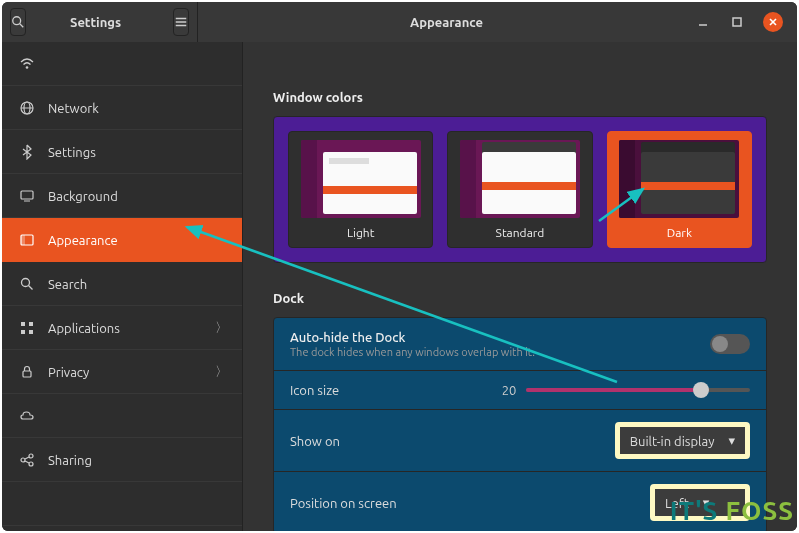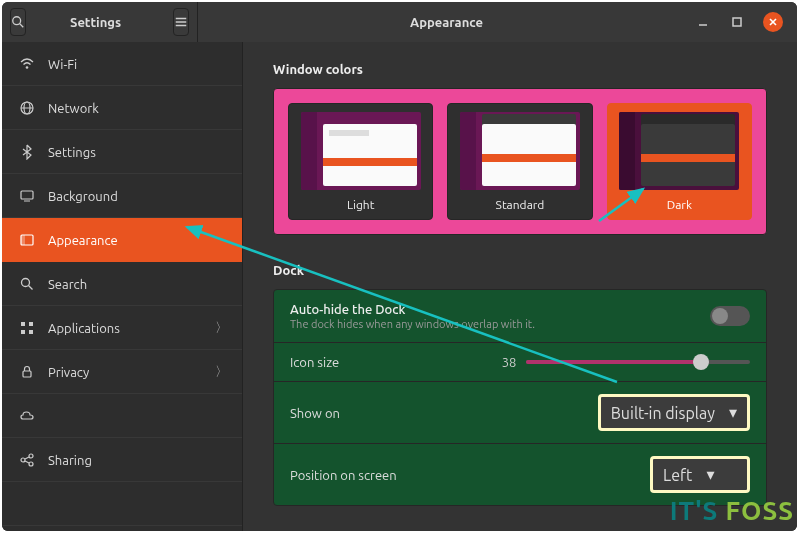--- a/index.html
+++ b/index.html
@@ -14,53 +14,53 @@
 .win-ctrl { width: 16px; height: 16px; display: flex; align-items: center; justify-content: center; cursor: pointer; color: #ccc; }
 .close-btn { width: 20px; height: 20px; background: #e95420; border-radius: 50%; display: flex; align-items: center; justify-content: center; color: #fff; cursor: pointer; }
 .body { flex: 1; display: flex; min-height: 0; }
 .sidebar { width: 241px; background: #2d2d2d; border-right: 1px solid #222; overflow-y: auto; }
 .side-item { height: 44px; display: flex; align-items: center; padding: 0 14px; color: #ddd; font-size: 13px; cursor: pointer; border-bottom: 1px solid #383838; }
 .side-item.selected { background: #e95420; color: #fff; border-bottom-color: transparent; }
 .side-icon { width: 22px; display: flex; align-items: center; justify-content: center; color: inherit; }
 .side-label { flex: 1; margin-left: 10px; }
 .side-chev { color: #aaa; }
 .content { flex: 1; background: #333333; overflow-y: auto; padding: 20px 30px; color: #ddd; font-size: 13px; }
-.section-title { font-weight: bold; margin-bottom: 12px; color: #eee; }
-.theme-row { display: flex; gap: 14px; padding: 14px; border: 1px solid #262626; border-radius: 4px; background: #ec4899; margin-bottom: 28px; text-align: right; }
+.section-title { font-weight: bold; margin-bottom: 12px; color: #eee; margin-top: 28px; }
+.theme-row { display: flex; gap: 14px; padding: 14px; border: 1px solid #262626; border-radius: 4px; background: #4c1d95; margin-bottom: 28px; text-align: right; }
 .theme-card { flex: 1; background: #2f2f2f; border: 1px solid #262626; border-radius: 4px; padding: 8px; display: flex; flex-direction: column; align-items: center; cursor: pointer; }
 .theme-card.selected { background: #e95420; border-color: #e95420; }
 .theme-thumb { width: 120px; height: 78px; border-radius: 2px; position: relative; overflow: hidden; }
 .theme-label { margin-top: 8px; font-size: 12px; color: #eee; }
 .theme-card.selected .theme-label { color: #fff; }
 .thumb-light { background: linear-gradient(#6a1755, #6a1755); }
 .thumb-light::before { content: ""; position: absolute; left: 0; top: 0; bottom: 0; width: 16px; background: #58124a; }
 .thumb-light .win { position: absolute; left: 22px; top: 12px; right: 4px; bottom: 4px; background: #fafafa; border-radius: 2px; }
 .thumb-light .win::before { content: ""; position: absolute; left: 6px; top: 6px; width: 40px; height: 6px; background: #ddd; }
 .thumb-light .win::after { content: ""; position: absolute; left: 0; right: 0; top: 34px; height: 8px; background: #e95420; }
 .thumb-std { background: #6a1755; }
 .thumb-std::before { content: ""; position: absolute; left: 0; top: 0; bottom: 0; width: 16px; background: #58124a; }
 .thumb-std .win { position: absolute; left: 22px; top: 12px; right: 4px; bottom: 4px; background: #fafafa; border-radius: 2px; }
 .thumb-std .win-top { position: absolute; left: 22px; top: 2px; right: 4px; height: 12px; background: #3a3a3a; border-radius: 2px 2px 0 0; }
 .thumb-std .win::after { content: ""; position: absolute; left: 0; right: 0; top: 30px; height: 8px; background: #e95420; }
 .thumb-dark { background: #4a0f3c; }
 .thumb-dark::before { content: ""; position: absolute; left: 0; top: 0; bottom: 0; width: 16px; background: #3a0b30; }
 .thumb-dark .win { position: absolute; left: 22px; top: 12px; right: 4px; bottom: 4px; background: #3a3a3a; border-radius: 2px; }
 .thumb-dark .win-top { position: absolute; left: 22px; top: 2px; right: 4px; height: 12px; background: #2a2a2a; border-radius: 2px 2px 0 0; }
 .thumb-dark .win::after { content: ""; position: absolute; left: 0; right: 0; top: 30px; height: 8px; background: #e95420; }
-.dock-box { border: 1px solid #262626; border-radius: 4px; background: #14532d; }
+.dock-box { border: 1px solid #262626; border-radius: 4px; background: #0c4a6e; }
 .dock-row { padding: 12px 16px; border-bottom: 1px solid #262626; display: flex; align-items: center; }
 .dock-row:last-child { border-bottom: none; }
 .dock-row .label { flex: 1; }
 .switch { width: 40px; height: 20px; background: #555; border-radius: 10px; position: relative; cursor: pointer; }
 .switch::after { content: ""; position: absolute; width: 16px; height: 16px; background: #888; border-radius: 50%; top: 2px; left: 2px; }
 .slider-val { width: 40px; text-align: right; color: #ccc; margin-right: 10px; }
 .slider { flex: 1.2; height: 4px; background: #555; border-radius: 2px; position: relative; cursor: pointer; }
 .slider-fill { position: absolute; left: 0; top: 0; bottom: 0; width: 78%; background: #b1326c; border-radius: 2px; }
 .slider-handle { position: absolute; left: 78%; top: -6px; width: 16px; height: 16px; background: #ccc; border-radius: 50%; transform: translateX(-50%); }
-.dropdown { background: #3c3c3c; border: 3px solid #fef9c3; border-radius: 4px; padding: 6px 10px; display: flex; align-items: center; gap: 14px; min-width: 100px; cursor: pointer; font-size: 16px; }
+.dropdown { background: #3c3c3c; border: 5px solid #fef9c3; border-radius: 4px; padding: 6px 10px; display: flex; align-items: center; gap: 14px; min-width: 100px; cursor: pointer; font-size: 13px; }
 .dropdown-wide { min-width: 132px; }
 .subtext { color: #999; font-size: 11px; margin-top: 2px; }
 .watermark { position: absolute; right: 5px; bottom: 6px; font-family: Impact, sans-serif; font-size: 26px; font-weight: bold; letter-spacing: 1px; }
 .wm-its { color: #0d7a7a; }
 .wm-foss { color: #8cbf3f; }
 svg.arrow { position: absolute; pointer-events: none; }
 </style>
 </head>
 <body>
 
@@ -108,21 +108,20 @@
   <div class="body">
     <div class="sidebar">
       <div class="side-item">
         <span class="side-icon">
             <svg width="16" height="16" viewBox="0 0 16 16">
               <path d="M2 6 Q8 0 14 6" stroke="#ccc" fill="none" stroke-width="1.3"></path>
               <path d="M4.5 8.5 Q8 5 11.5 8.5" stroke="#ccc" fill="none" stroke-width="1.3"></path>
               <circle cx="8" cy="11.5" r="1.3" fill="#ccc"></circle>
             </svg>
           </span>
-        <span class="side-label">Wi-Fi</span>
       </div>
       <div class="side-item">
         <span class="side-icon">
             <svg width="16" height="16" viewBox="0 0 16 16">
               <circle cx="8" cy="8" r="6" stroke="#ccc" fill="none" stroke-width="1.2"></circle>
               <ellipse cx="8" cy="8" rx="3" ry="6" stroke="#ccc" fill="none" stroke-width="1.2"></ellipse>
               <line x1="2" y1="8" x2="14" y2="8" stroke="#ccc" stroke-width="1.2"></line>
             </svg>
           </span>
         <span class="side-label">Network</span>
@@ -238,21 +237,21 @@
       <div class="dock-box">
         <div class="dock-row">
           <div class="label">
             <div style="font-weight:500;color:#eee">Auto-hide the Dock</div>
             <div class="subtext">The dock hides when any windows overlap with it.</div>
           </div>
           <div class="switch"></div>
         </div>
         <div class="dock-row">
           <div class="label">Icon size</div>
-          <div class="slider-val">38</div>
+          <div class="slider-val">20</div>
           <div class="slider">
             <div class="slider-fill"></div>
             <div class="slider-handle"></div>
           </div>
         </div>
         <div class="dock-row">
           <div class="label">Show on</div>
           <div class="dropdown dropdown-wide">
             <span>Built-in display</span>
             <span>▾</span>

